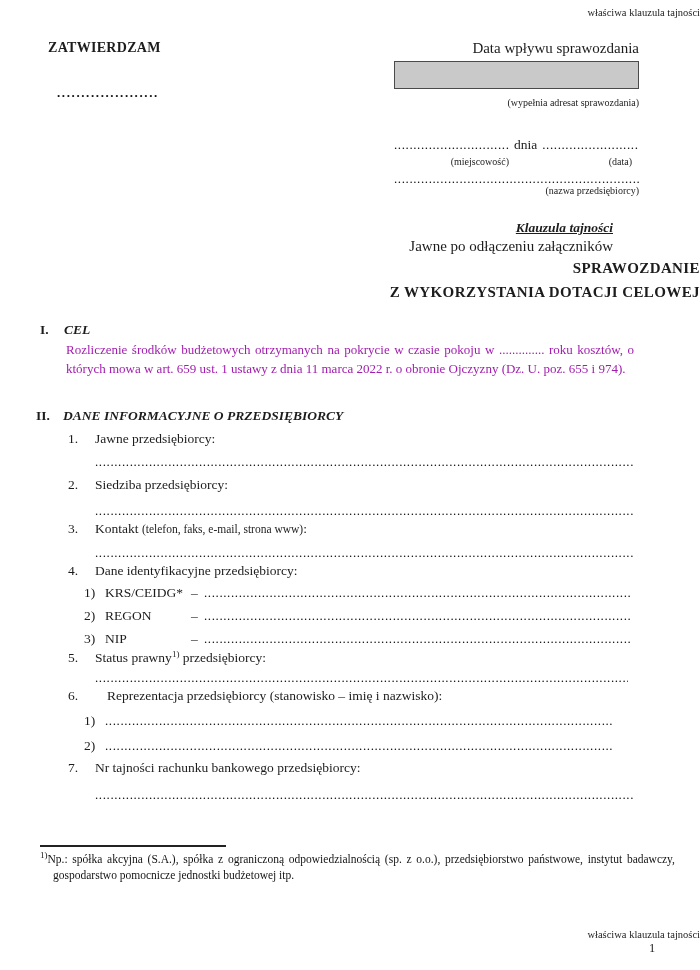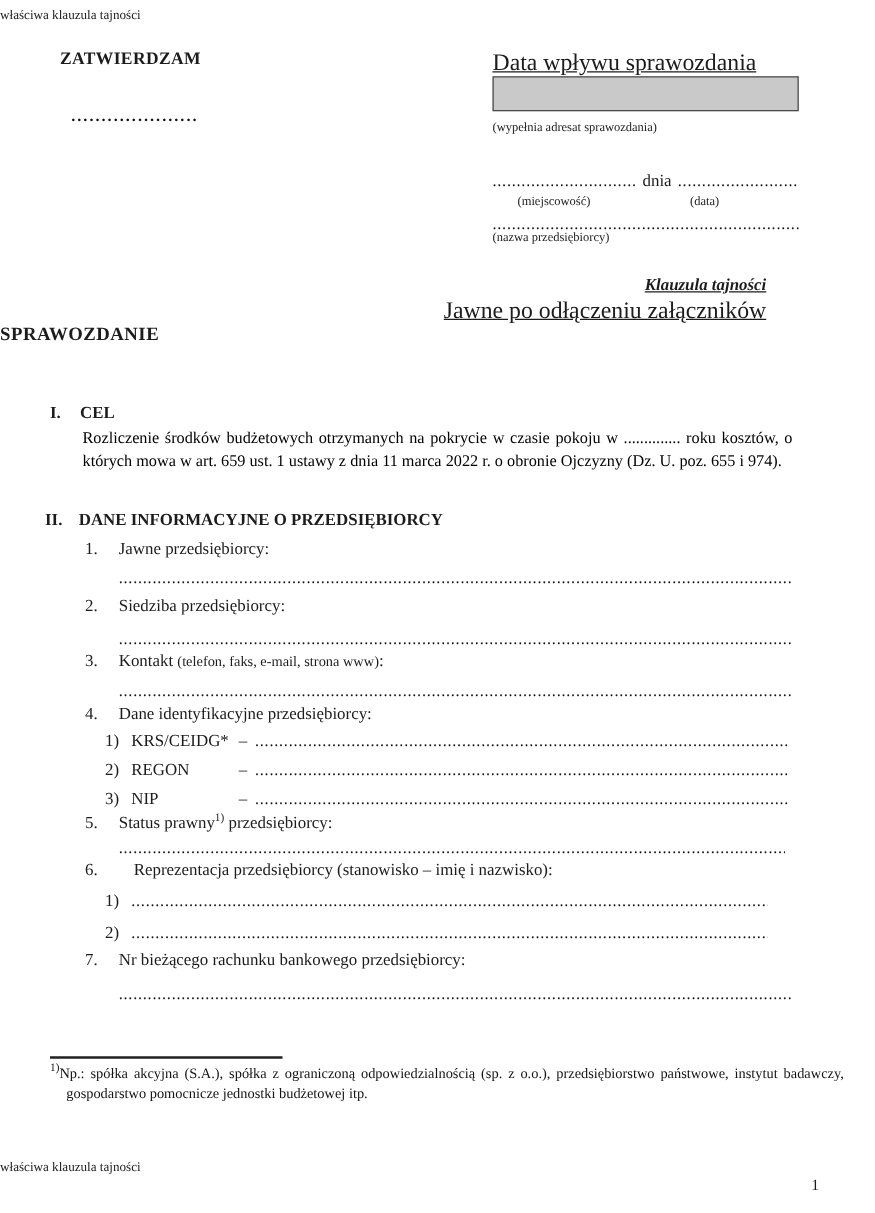--- a/index.html
+++ b/index.html
@@ -2,41 +2,41 @@
 <html><head>
 <meta charset="utf-8">
 <style>
   html,body{margin:0;padding:0;background:#ffffff;}
   .page{
     position:relative;width:700px;height:970px;background:#ffffff;
     font-family:"Liberation Serif","DejaVu Serif",serif;color:#1c1c1c;
     overflow:hidden;
   }
   .abs{position:absolute;}
-  .center{text-align:left;}
+  .center{text-align:right;}
   .bold{font-weight:bold;}
   .small{font-size:10px;color:#222;}
   .note{font-size:10.5px;color:#222;}
-  .body-text{font-size:19px;text-decoration:underline;}
+  .body-text{font-size:15px;}
   .dots{
     overflow:hidden;white-space:nowrap;font-size:13px;line-height:13px;
     letter-spacing:0.6px;color:#111;
   }
   .dots.bold{font-weight:bold;letter-spacing:1.6px;}
   .gray-box{
     background:#c9c9c9;border:1.5px solid #4a4a4a;box-sizing:border-box;
   }
   .klauzula{
     font-size:13.5px;font-weight:bold;font-style:italic;text-decoration:underline;
   }
   .doc-title{font-size:15px;font-weight:bold;letter-spacing:0.4px;width:700px;}
   .sec-num{font-size:13.5px;font-weight:bold;}
-  .sec-head{font-size:13.5px;font-weight:bold;}
+  .sec-head{font-size:13.5px;font-weight:bold;font-style:italic;}
   .para{
-    font-size:13px;line-height:18.5px;text-align:justify;color:#000000;
+    font-size:13px;line-height:18.5px;text-align:justify;color:#a21caf;
   }
   .item-num{font-size:13.5px;}
   .item-label{font-size:13.5px;}
   .item-label .inline-small{font-size:11.5px;}
   .subrow{display:flex;align-items:baseline;}
   .subrow .sub-num{font-size:13.5px;flex:0 0 21px;}
   .subrow .sub-label{font-size:13.5px;flex:0 0 86px;}
   .subrow .sub-dash{font-size:13.5px;flex:0 0 13px;}
   .subrow .dots{flex:1 1 auto;}
   sup.fn{font-size:9px;vertical-align:super;line-height:0;}
@@ -78,20 +78,21 @@
   <div class="abs small center" style="left:414px;top:156px;width:95px;">(miejscowość)</div>
   <div class="abs small center" style="left:552px;top:156px;width:80px;">(data)</div>
 
   <div class="abs dots" style="left:394px;top:172px;width:245px;">................................................................................................................................................................................................................................................................................................................................................................................................................</div>
   <div class="abs small center" style="left:394px;top:185px;width:245px;">(nazwa przedsiębiorcy)</div>
 
   <div class="abs klauzula" style="right:87px;top:220px;">Klauzula tajności</div>
   <div class="abs doc-title center" style="left:0;top:260px;">SPRAWOZDANIE</div>
 
   <div class="abs body-text" style="right:87px;top:238px;">Jawne po odłączeniu załączników</div>
+  <div class="abs doc-title center" style="left:0;top:284px;">Z WYKORZYSTANIA DOTACJI CELOWEJ</div>
 
   <div class="abs sec-num" style="left:40px;top:322px;">I.</div>
   <div class="abs sec-head" style="left:64px;top:322px;">CEL</div>
   <div class="abs para" style="left:66px;top:341px;width:568px;">Rozliczenie środków budżetowych otrzymanych na pokrycie w czasie pokoju w .............. roku kosztów, o których mowa w art. 659 ust. 1 ustawy z dnia 11 marca 2022 r. o obronie Ojczyzny (Dz. U. poz. 655 i 974).</div>
 
   <div class="abs sec-num" style="left:36px;top:408px;">II.</div>
   <div class="abs sec-head" style="left:63px;top:408px;">DANE INFORMACYJNE O PRZEDSIĘBIORCY</div>
 
   <div class="abs item-num" style="left:68px;top:431px;">1.</div>
   <div class="abs item-label" style="left:95px;top:431px;">Jawne przedsiębiorcy:</div>
@@ -142,21 +143,21 @@
   <div class="abs subrow" style="left:84px;top:713px;width:530px;">
     <span class="sub-num">1)</span>
     <span class="dots">................................................................................................................................................................................................................................................................................................................................................................................................................</span>
   </div>
   <div class="abs subrow" style="left:84px;top:738px;width:530px;">
     <span class="sub-num">2)</span>
     <span class="dots">................................................................................................................................................................................................................................................................................................................................................................................................................</span>
   </div>
 
   <div class="abs item-num" style="left:68px;top:760px;">7.</div>
-  <div class="abs item-label" style="left:95px;top:760px;">Nr bieżącego rachunku bankowego przedsiębiorcy:</div>
+  <div class="abs item-label" style="left:95px;top:760px;">Nr tajności rachunku bankowego przedsiębiorcy:</div>
   <div class="abs dots" style="left:95px;top:788px;width:539px;">................................................................................................................................................................................................................................................................................................................................................................................................................</div>
 
   <div class="abs footnote-sep" style="left:40px;top:845px;"></div>
   <div class="abs footnote" style="left:40px;top:852px;width:622px;">
     <sup class="fn">1)</sup><span>Np.: spółka akcyjna (S.A.), spółka z ograniczoną odpowiedzialnością (sp. z o.o.), przedsiębiorstwo państwowe, instytut badawczy, gospodarstwo pomocnicze jednostki budżetowej itp.</span>
   </div>
 
   <div class="abs note center" style="left:0;top:929px;width:700px;">właściwa klauzula tajności</div>
   <div class="abs pagenum" style="left:649px;top:941px;">1</div>
 

